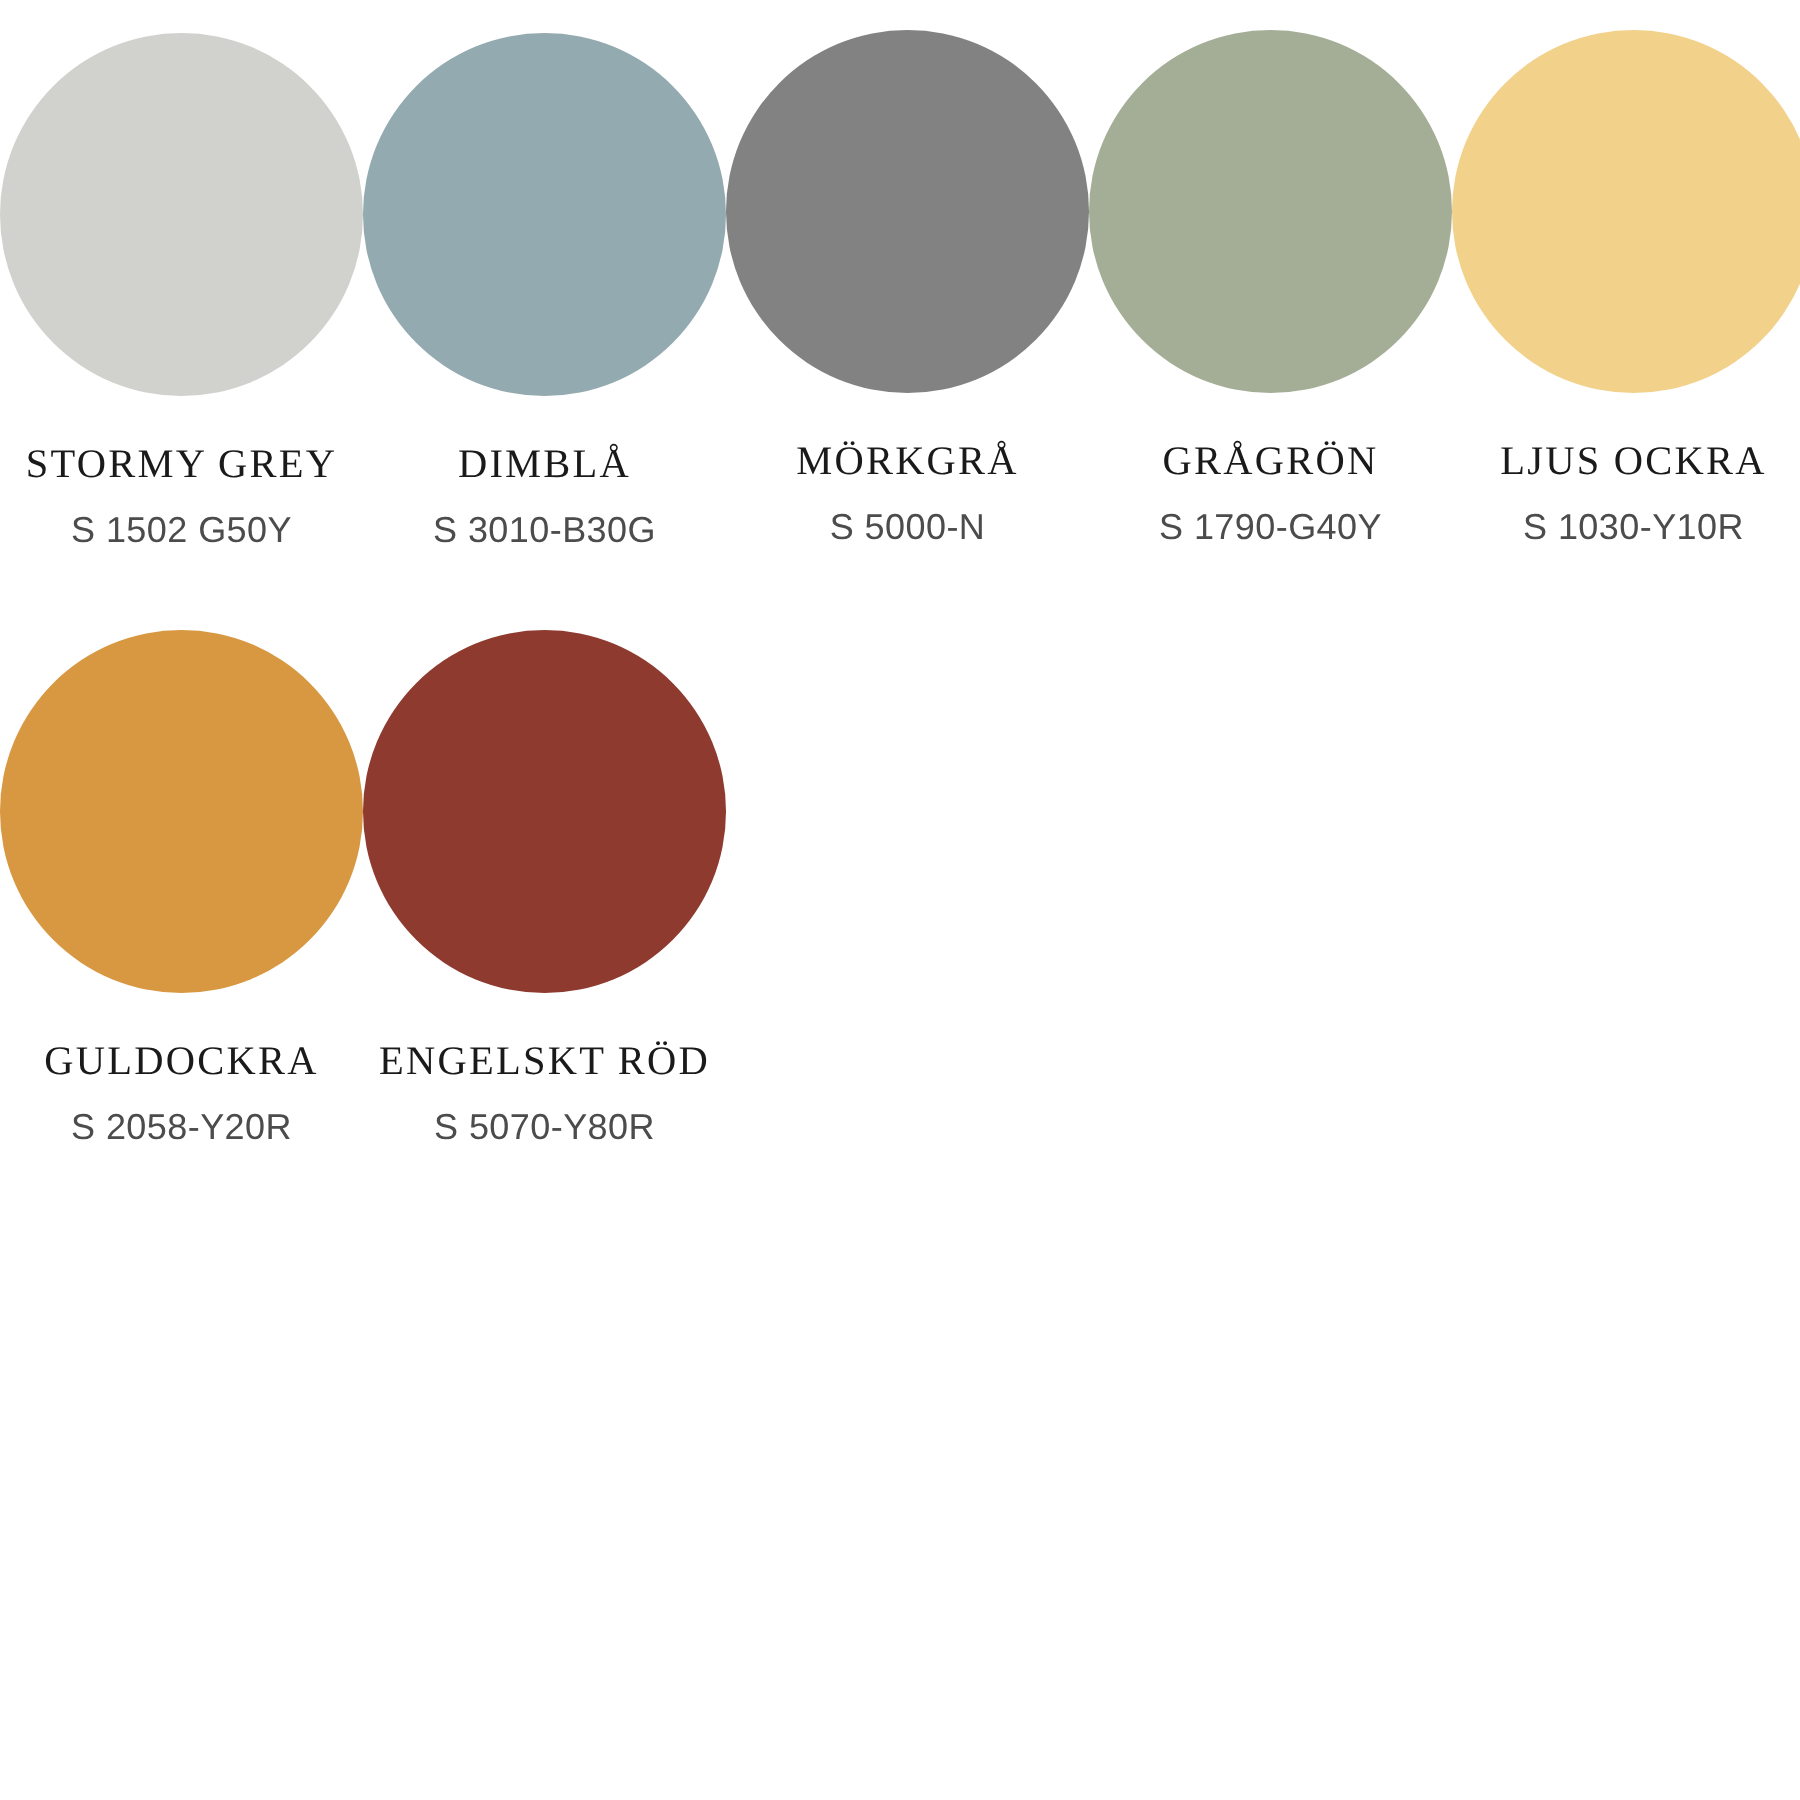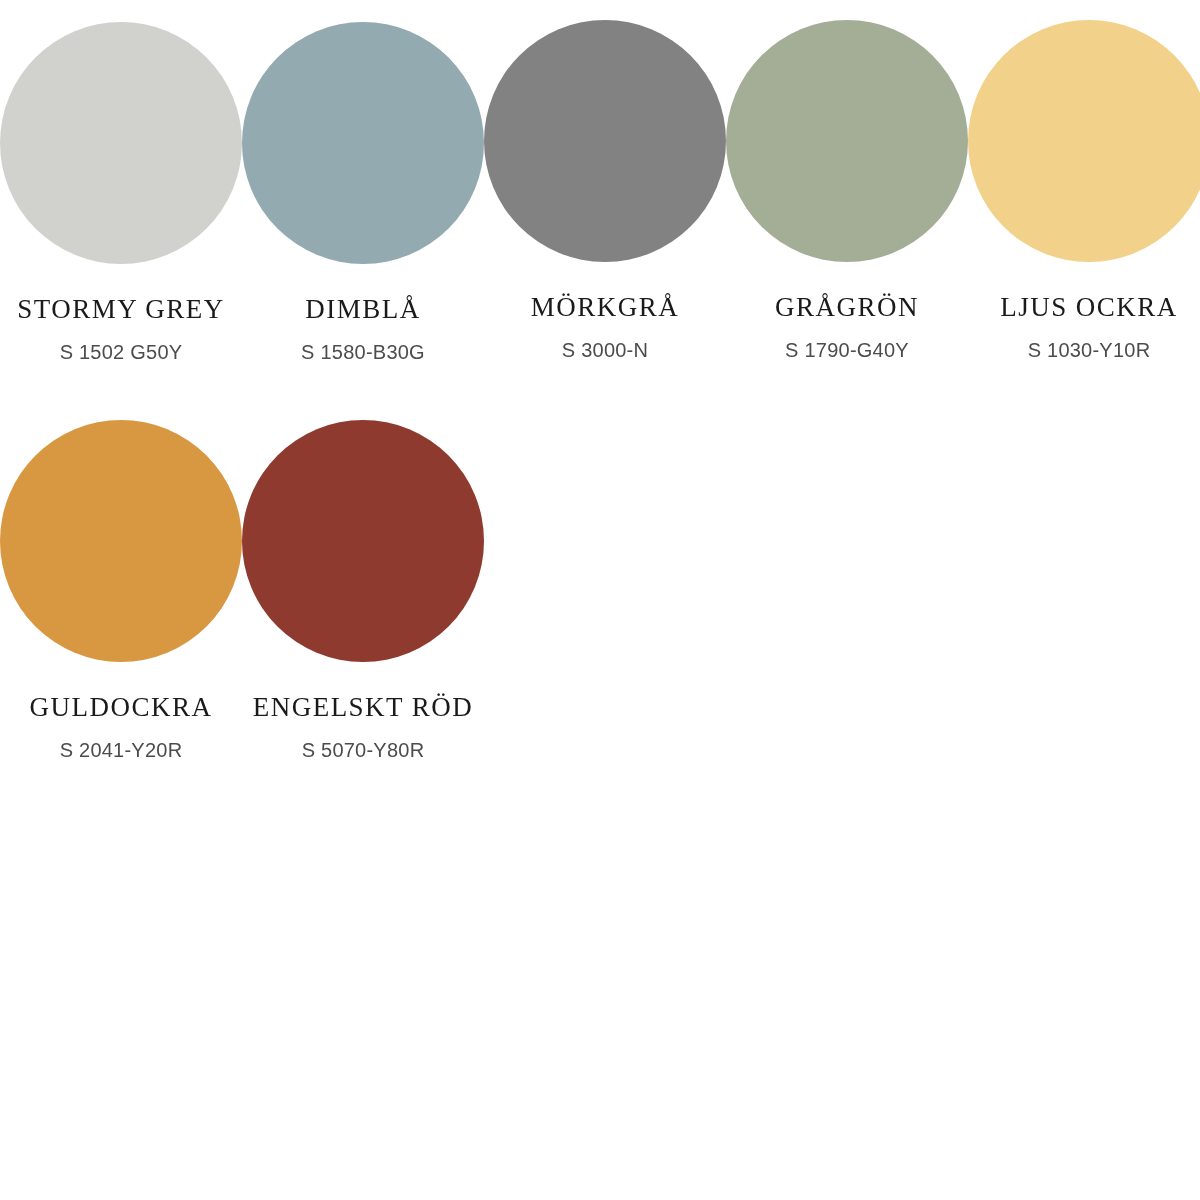--- a/index.html
+++ b/index.html
@@ -50,21 +50,21 @@
     color: #1a1a1a;
     text-transform: uppercase;
     text-align: center;
     line-height: 1;
     white-space: nowrap;
   }
 
   .swatch-code {
     margin-top: 19px;
     font-family: "Liberation Sans", sans-serif;
-    font-size: 20px;
+    font-size: 24px;
     letter-spacing: 0.012em;
     color: #4c4c4c;
     text-align: center;
     line-height: 1;
     white-space: nowrap;
   }
 
   
   .row-2 { padding-top: 20px; }
   .row-3 { padding-top: 20px; }
@@ -76,47 +76,47 @@
 
   <div class="swatch-cell row-1">
     <div class="swatch-circle" style="background-color: rgb(209, 210, 205);"></div>
     <div class="swatch-name">STORMY GREY</div>
     <div class="swatch-code">S 1502 G50Y</div>
   </div>
 
   <div class="swatch-cell row-1">
     <div class="swatch-circle" style="background-color: rgb(147, 170, 176);"></div>
     <div class="swatch-name">DIMBLÅ</div>
-    <div class="swatch-code">S 1580-B30G</div>
+    <div class="swatch-code">S 3010-B30G</div>
   </div>
 
 
   <div class="swatch-cell row-2">
     <div class="swatch-circle" style="background-color: rgb(130, 130, 130);"></div>
     <div class="swatch-name">MÖRKGRÅ</div>
-    <div class="swatch-code">S 3000-N</div>
+    <div class="swatch-code">S 5000-N</div>
   </div>
 
   <div class="swatch-cell row-2">
     <div class="swatch-circle" style="background-color: rgb(164, 174, 150);"></div>
     <div class="swatch-name">GRÅGRÖN</div>
     <div class="swatch-code">S 1790-G40Y</div>
   </div>
 
 
   <div class="swatch-cell row-3">
     <div class="swatch-circle" style="background-color: rgb(242, 209, 139);"></div>
     <div class="swatch-name">LJUS OCKRA</div>
     <div class="swatch-code">S 1030-Y10R</div>
   </div>
 
   <div class="swatch-cell row-3">
     <div class="swatch-circle" style="background-color: rgb(216, 152, 66);"></div>
     <div class="swatch-name">GULDOCKRA</div>
-    <div class="swatch-code">S 2041-Y20R</div>
+    <div class="swatch-code">S 2058-Y20R</div>
   </div>
 
   <div class="swatch-cell row-3">
     <div class="swatch-circle" style="background-color: rgb(142, 58, 46);"></div>
     <div class="swatch-name">ENGELSKT RÖD</div>
     <div class="swatch-code">S 5070-Y80R</div>
   </div>
 
 </div>
 

